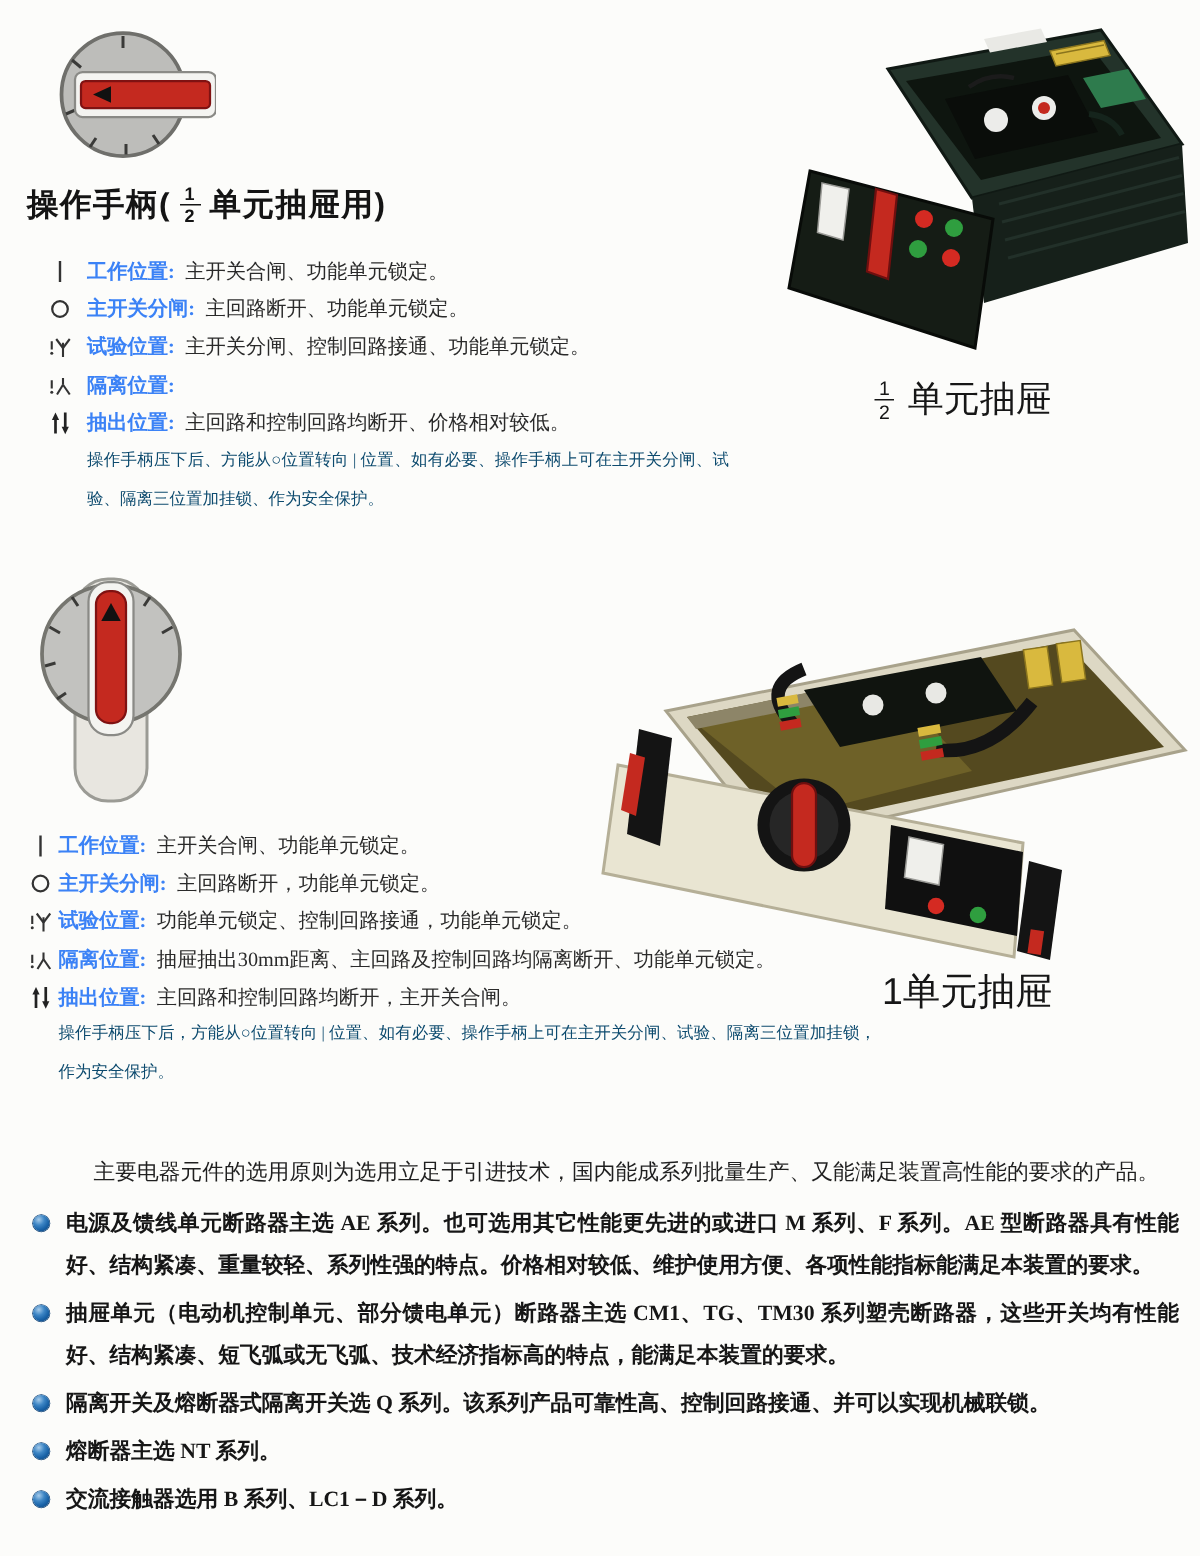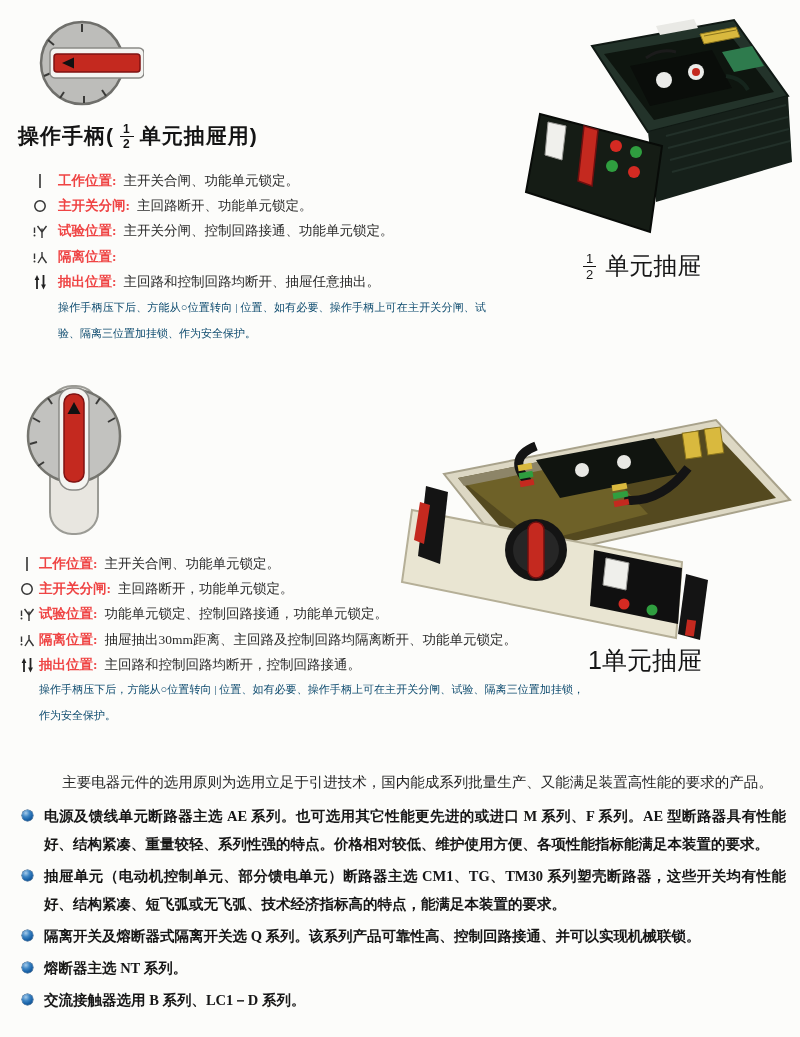--- a/index.html
+++ b/index.html
@@ -17,21 +17,21 @@
   .frac .den{padding-top:1px;}
 
   
   .poslist{position:absolute;}
   #list-half{left:32px;top:168px;width:465px;}
   #list-one{left:19px;top:551px;width:600px;}
   .pos-row{display:flex;align-items:center;height:25.4px;font-size:13.5px;white-space:nowrap;}
   .pos-icon{flex:none;display:flex;align-items:center;}
   #list-half .pos-icon{width:26px;}
   #list-one .pos-icon{width:20px;}
-  .pos-label{font-weight:bold;margin-right:7px;color:#ef4444;text-align:center;}
+  .pos-label{font-weight:bold;margin-right:7px;color:#3b82f6;text-align:center;}
   .pos-desc{color:#2a2a2a;}
 
   .note{position:absolute;font-size:11px;line-height:26px;color:#0c4a6e;text-align:justify;}
   #note-half{left:58px;top:294px;width:428px;}
   #note-one{left:39px;top:676px;width:545px;}
 
   
   .caption{position:absolute;font-family:"Liberation Sans",sans-serif;color:#161616;
            display:flex;align-items:center;}
   #caption-half{left:583px;top:250px;font-size:24px;}
@@ -165,21 +165,21 @@
     <div class="pos-row">
       <span class="pos-icon">
         <svg width="17" height="18" viewBox="0 0 17 18">
             <line x1="5" y1="5" x2="5" y2="16" stroke="#222" stroke-width="1.8"></line>
             <polygon points="5,2 2.6,7 7.4,7" fill="#222"></polygon>
             <line x1="11.5" y1="2" x2="11.5" y2="13" stroke="#222" stroke-width="1.8"></line>
             <polygon points="11.5,16.5 9.1,11.5 13.9,11.5" fill="#222"></polygon>
           </svg>
       </span>
       <span class="pos-label">抽出位置:</span>
-      <span class="pos-desc">主回路和控制回路均断开、抽屉任意抽出。</span>
+      <span class="pos-desc">主回路和控制回路均断开、价格相对较低。</span>
     </div>
   </div>
 
   <div class="note" id="note-half">操作手柄压下后、方能从○位置转向 | 位置、如有必要、操作手柄上可在主开关分闸、试验、隔离三位置加挂锁、作为安全保护。</div>
 
   <div class="caption" id="caption-half">
     <span class="frac">
       <span class="num">1</span>
       <span class="den">2</span>
     </span>
@@ -286,21 +286,21 @@
     <div class="pos-row">
       <span class="pos-icon">
         <svg width="17" height="18" viewBox="0 0 17 18">
             <line x1="5" y1="5" x2="5" y2="16" stroke="#222" stroke-width="1.8"></line>
             <polygon points="5,2 2.6,7 7.4,7" fill="#222"></polygon>
             <line x1="11.5" y1="2" x2="11.5" y2="13" stroke="#222" stroke-width="1.8"></line>
             <polygon points="11.5,16.5 9.1,11.5 13.9,11.5" fill="#222"></polygon>
           </svg>
       </span>
       <span class="pos-label">抽出位置:</span>
-      <span class="pos-desc">主回路和控制回路均断开，控制回路接通。</span>
+      <span class="pos-desc">主回路和控制回路均断开，主开关合闸。</span>
     </div>
   </div>
 
   <div class="note" id="note-one">操作手柄压下后，方能从○位置转向 | 位置、如有必要、操作手柄上可在主开关分闸、试验、隔离三位置加挂锁，作为安全保护。</div>
 
   <div class="caption" id="caption-one">
     <span>1单元抽屉</span>
   </div>
 
   <div id="components">

